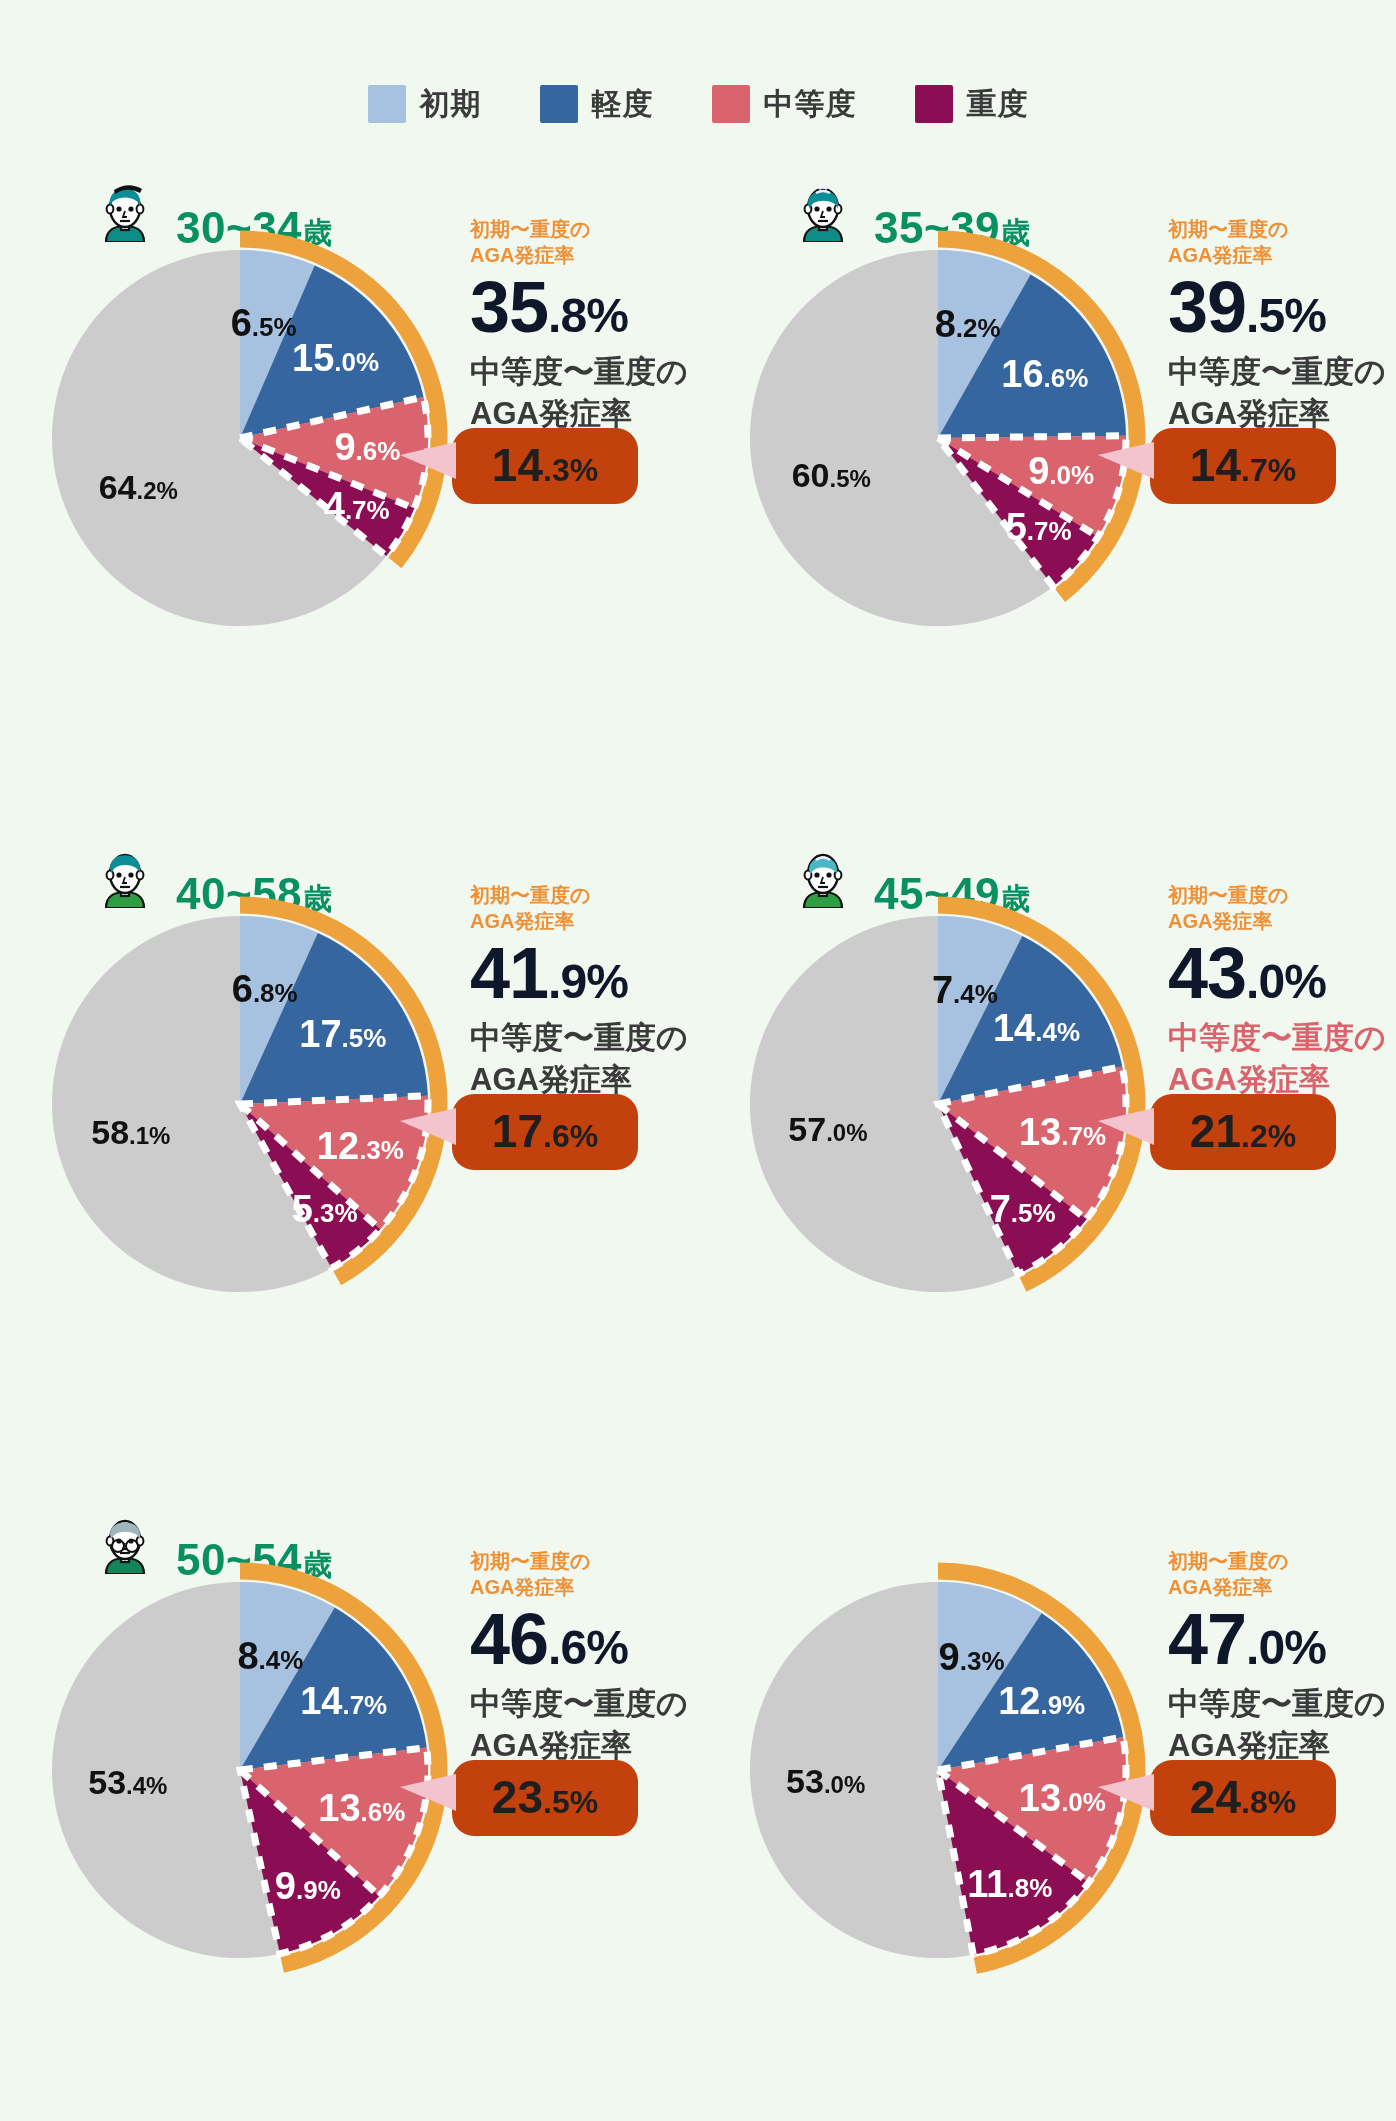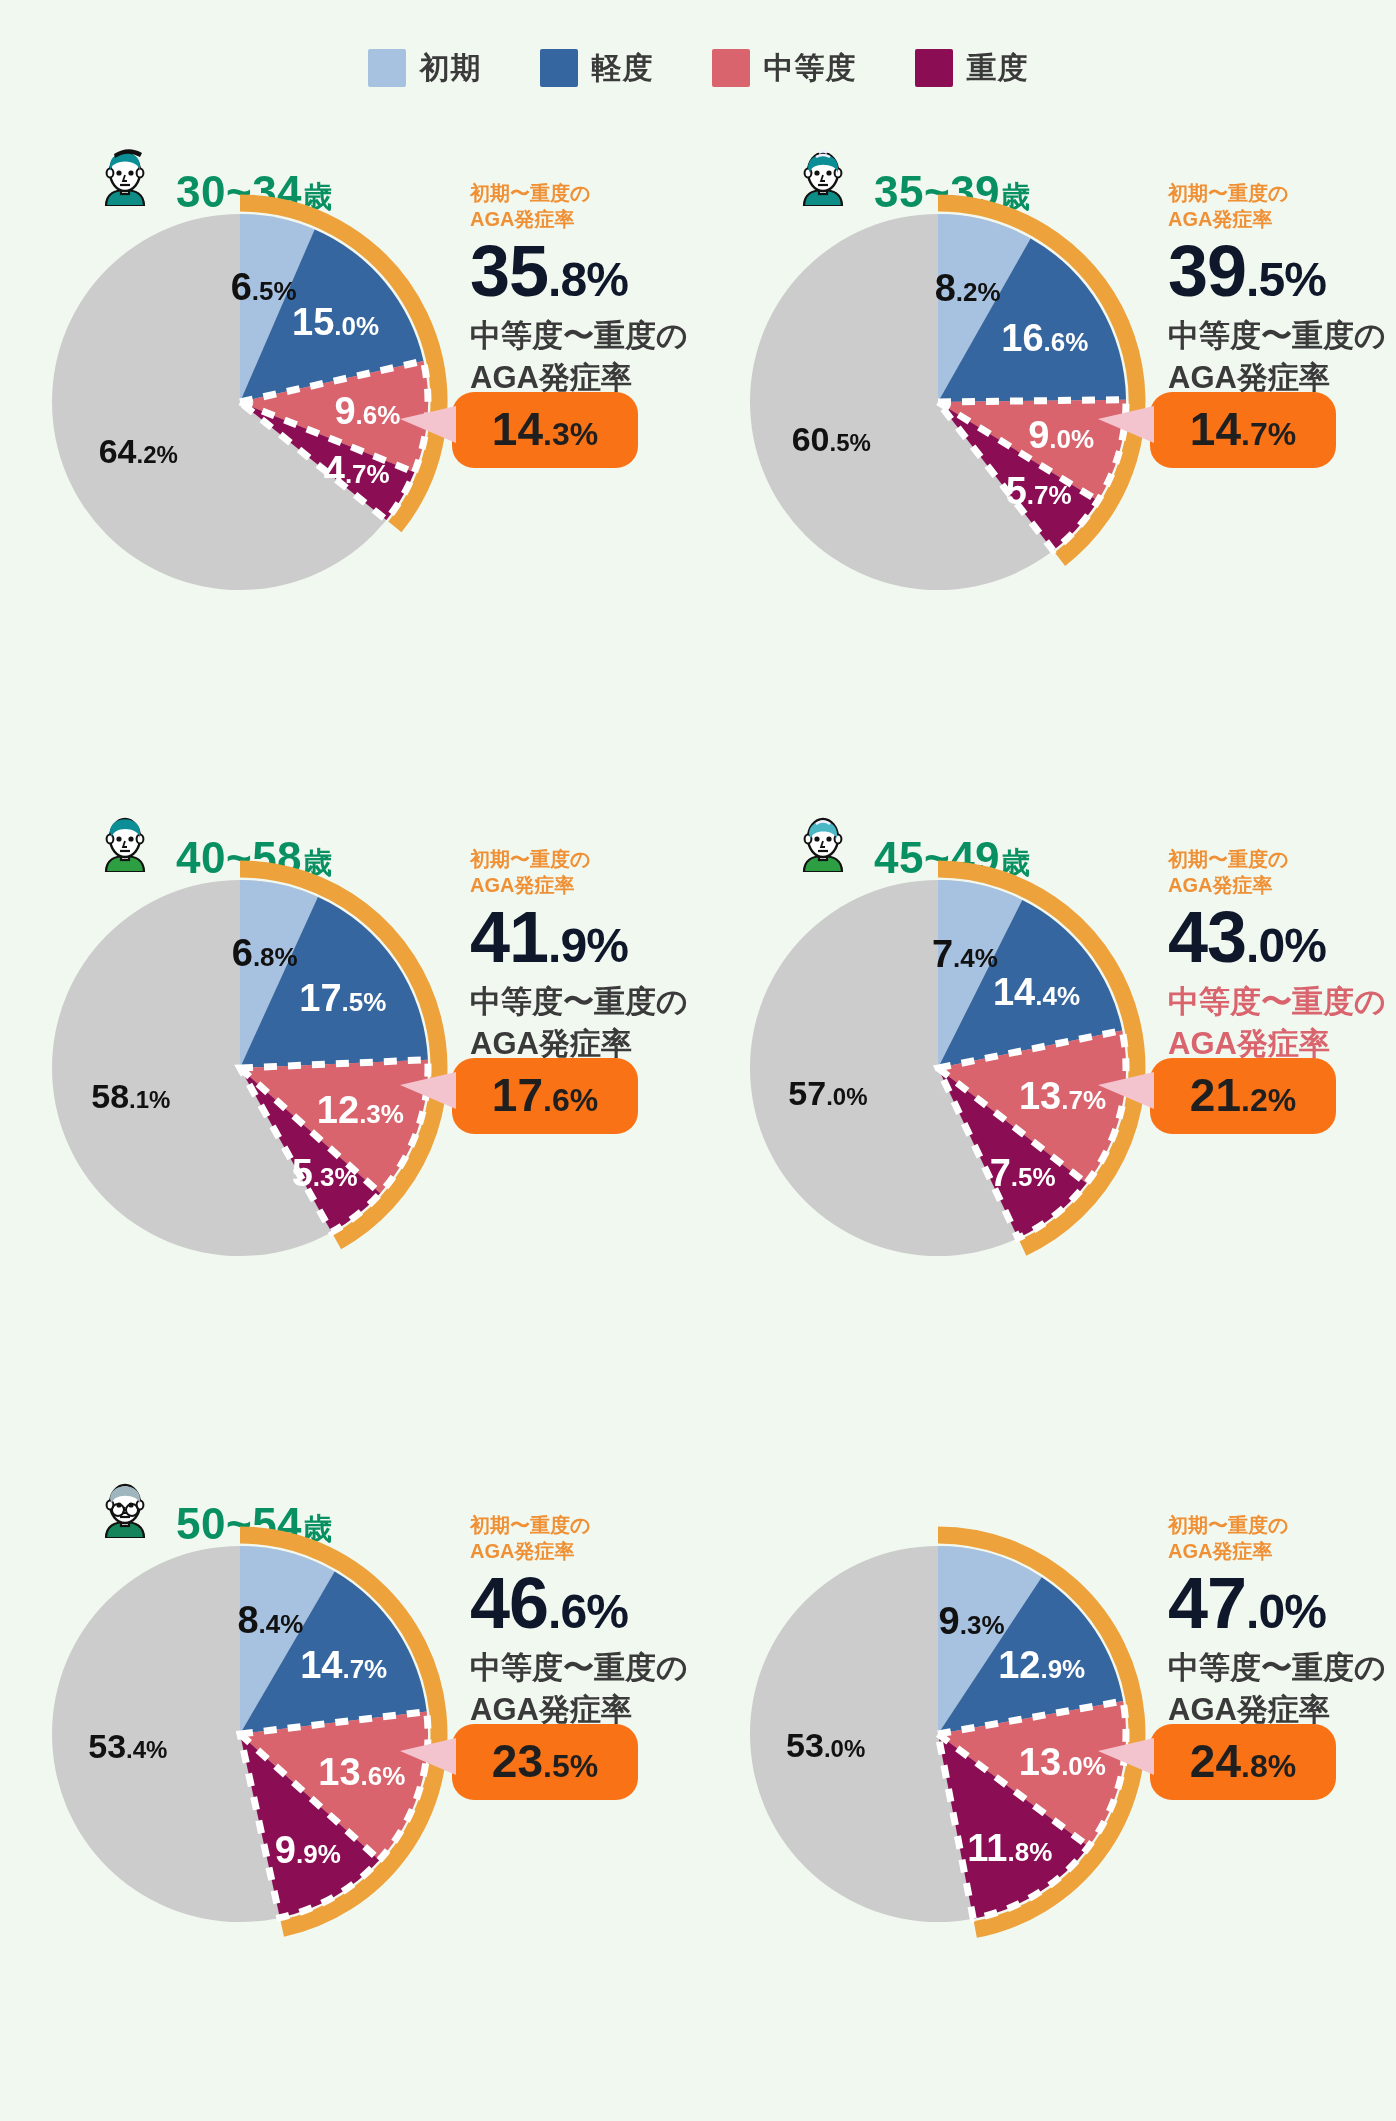--- a/index.html
+++ b/index.html
@@ -12,20 +12,21 @@
   }
 
   
   #legend {
     display: flex;
     justify-content: center;
     align-items: center;
     gap: 58px;
     padding-top: 44px;
     height: 92px;
+    margin-top: 36px;
   }
   .legend-item { display: flex; align-items: center; gap: 14px; }
   .legend-swatch { width: 38px; height: 38px; border-radius: 2px; }
   .legend-label {
     font-size: 30px;
     font-weight: 700;
     color: #3a3a3a;
     letter-spacing: 1px;
   }
 
@@ -95,21 +96,21 @@
     line-height: 1.36;
     white-space: nowrap;
   }
   .side-head2.pinkish { color: #d9646e; }
 
   
   .bubble {
     position: absolute;
     left: 452px;
     top: 300px;
-    background: #f97316;
+    background: #c2410c;
     border-radius: 22px;
     padding: 14px 30px 16px 30px;
     min-width: 186px;
     text-align: center;
   }
   .bubble-val {
     font-size: 46px;
     font-weight: 800;
     color: #1f1f1f;
     line-height: 1;

